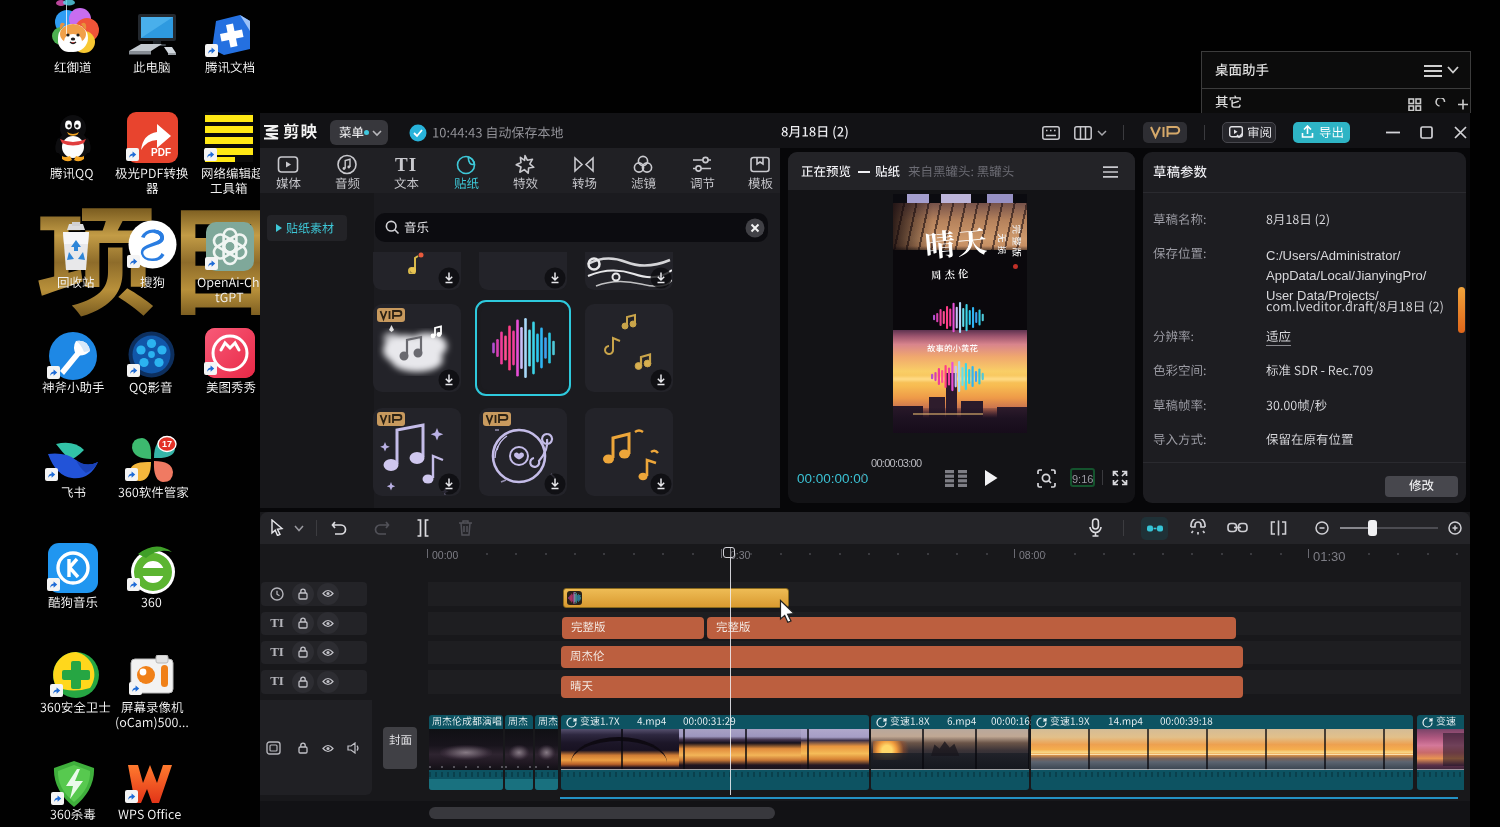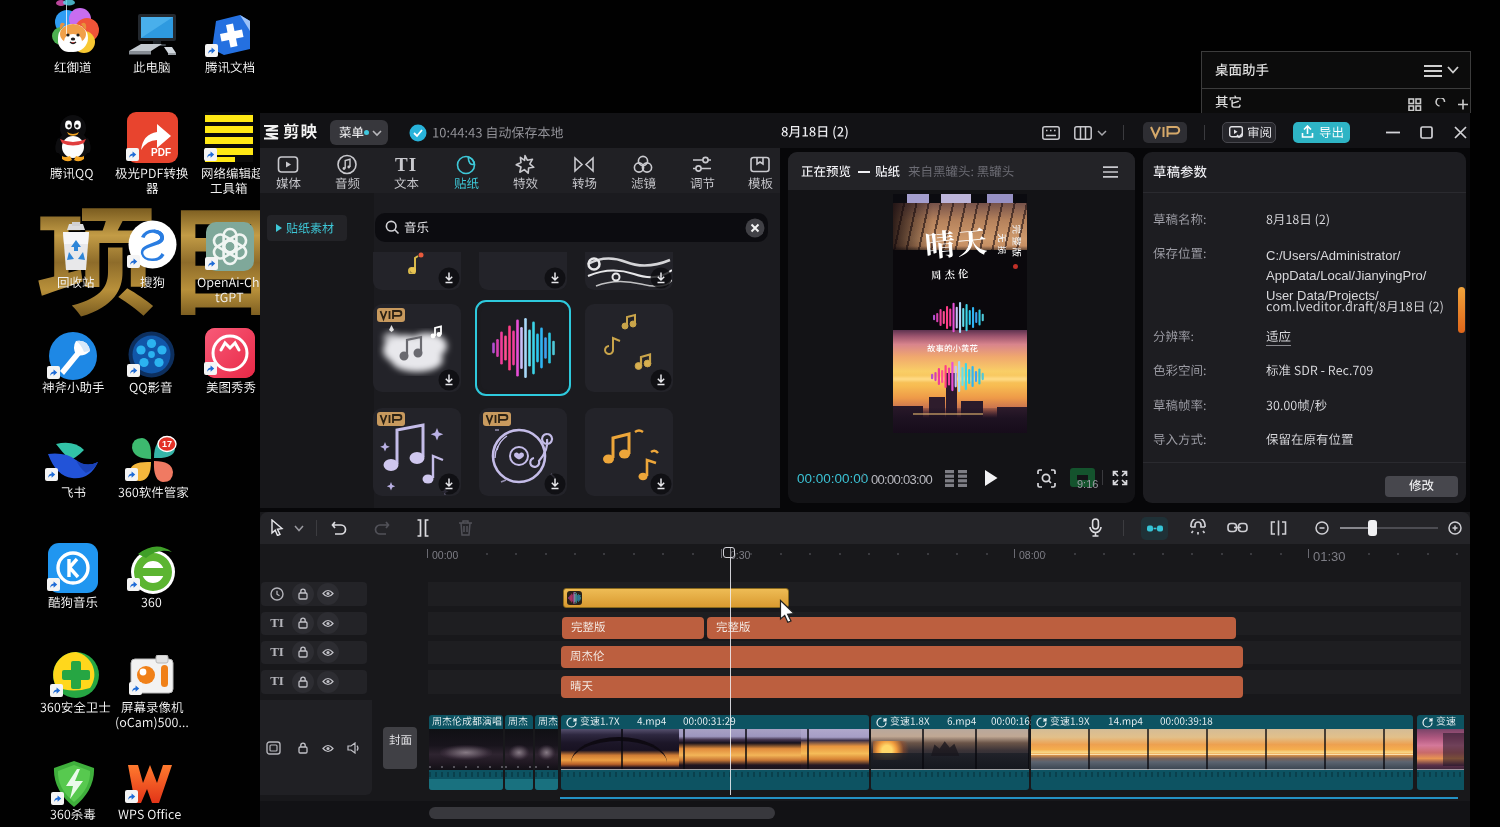--- a/index.html
+++ b/index.html
@@ -786,21 +786,21 @@
       <rect x="31.4" y="5.9" width="2.2" height="19.2" rx="1.1" fill="#62e0ee"></rect>
       <rect x="34.8" y="1.9" width="2.2" height="27.3" rx="1.1" fill="#3bd4e8"></rect>
       <rect x="38.1" y="8.1" width="2.2" height="14.9" rx="1.1" fill="#2ec8ee"></rect>
       <rect x="41.5" y="5.0" width="2.2" height="21.1" rx="1.1" fill="#2fb4f2"></rect>
       <rect x="44.9" y="9.9" width="2.2" height="11.2" rx="1.1" fill="#3f9ff0"></rect>
       <rect x="48.3" y="7.4" width="2.2" height="16.1" rx="1.1" fill="#2ac4e0"></rect>
       <rect x="51.6" y="11.8" width="2.2" height="7.4" rx="1.1" fill="#4fc8d8"></rect>
     </svg>
     <div style="position:absolute;left:797px;top:471px;color:#3bc2d4;font-size:13.5px;font-family:'Liberation Sans';white-space:nowrap">00:00:00:00</div>
     <div style="position:absolute;left:861px;top:471px;color:#55555c;font-size:12px">/</div>
-    <div style="position:absolute;left:871px;top:472px;color:#b9b9bf;font-size:13px;letter-spacing:-.7px;white-space:nowrap">00:00:03:00</div>
+    <div style="position:absolute;left:871px;top:457px;color:#b9b9bf;font-size:11px;letter-spacing:-.7px;white-space:nowrap">00:00:03:00</div>
     <svg class="abs" style="left:945px;top:470px" width="23" height="17" viewBox="0 0 23 17">
 <g fill="#7e7e85">
         <rect x="0" y="0" width="9" height="3.2"></rect>
         <rect x="0" y="4.6" width="9" height="3.2"></rect>
 <rect x="0" y="9.2" width="9" height="3.2"></rect>
         <rect x="0" y="13.8" width="9" height="3.2"></rect>
 <rect x="13" y="0" width="9" height="3.2"></rect>
         <rect x="13" y="4.6" width="9" height="3.2"></rect>
 <rect x="13" y="9.2" width="9" height="3.2"></rect>
         <rect x="13" y="13.8" width="9" height="3.2"></rect>
@@ -809,21 +809,21 @@
     <svg class="abs" style="left:984px;top:469px" width="14" height="18" viewBox="0 0 14 18">
       <path d="M1 1 L13.5 9 L1 17Z" fill="#f2f2f4"></path>
     </svg>
     <svg class="abs" style="left:1037px;top:469px" width="19" height="19" viewBox="0 0 19 19">
 <g stroke="#d8d8dc" stroke-width="1.7" fill="none">
 <path d="M1 5 V2.5 a1.5 1.5 0 0 1 1.5 -1.5 H5 M14 1 h2.5 a1.5 1.5 0 0 1 1.5 1.5 V5 M18 14 v2.5 a1.5 1.5 0 0 1 -1.5 1.5 H14 M5 18 H2.5 a1.5 1.5 0 0 1 -1.5 -1.5 V14"></path>
 <circle cx="9" cy="9" r="3.6"></circle>
         <path d="M11.6 11.6 L14 14"></path>
       </g>
     </svg>
-    <div class="abs" style="left:1070px;top:468px;width:25px;height:19px;border:7px solid #14532d;border-radius:3px;color:#9a9aa2;font-size:11px;text-align:center;line-height:18px">9:16</div>
+    <div class="abs" style="left:1070px;top:468px;width:25px;height:19px;border:2px solid #14532d;border-radius:3px;color:#9a9aa2;font-size:11px;text-align:center;line-height:18px">9:16</div>
     <div class="abs" style="left:1102px;top:470px;width:1px;height:15px;background:#3a3a3e"></div>
     <svg class="abs" style="left:1112px;top:470px" width="16" height="16" viewBox="0 0 16 16">
 <g stroke="#d8d8dc" stroke-width="1.7" fill="none">
 <path d="M10 1.5 h4.5 v4.5 M14.2 1.8 L10 6 M6 14.5 H1.5 V10 M1.8 14.2 L6 10 M1.5 6 V1.5 H6 M1.8 1.8 L6 6 M10 14.5 h4.5 V10 M14.2 14.2 L10 10"></path>
       </g>
     </svg>
     <div class="abs" style="left:1143px;top:152px;width:323px;height:351px;background:#1d1d21;border-radius:9px"></div>
     <svg style="position:absolute;left:1153.0px;top:165.0px;" width="54" height="15" viewBox="0 0 54 15">
       <path fill="#ececf0" d="M3.4 6.6H10V7.6H3.4ZM3.4 4.7H10V5.7H3.4ZM2.2 3.7V8.6H6V9.7H0.7V10.9H6V13H7.3V10.9H12.8V9.7H7.3V8.6H11.3V3.7ZM0.8 1.4V2.5H3.8V3.5H5V2.5H8.4V3.5H9.7V2.5H12.7V1.4H9.7V0.5H8.4V1.4H5V0.5H3.8V1.4Z M20.7 4.5H24.3V5.5H20.7ZM19.6 3.6V6.4H25.5V3.6ZM21.6 9.6H23.4V10.7H21.6ZM20.7 8.7V11.6H24.4V8.7ZM18.7 7V7.5C18.5 7.2 17.5 6.1 17.2 5.8V5.5H18.9V4.3H17.2V2.1C17.7 2 18.3 1.9 18.7 1.7L17.9 0.7C17 1.1 15.4 1.4 14.1 1.6C14.2 1.9 14.4 2.3 14.4 2.6C14.9 2.6 15.5 2.5 16 2.4V4.3H14.1V5.5H15.8C15.3 7 14.5 8.6 13.8 9.5C14 9.8 14.3 10.3 14.4 10.7C15 10 15.5 8.9 16 7.7V13H17.2V7.2C17.5 7.7 17.9 8.2 18 8.6L18.7 7.6V13H19.9V8.1H25.1V11.9C25.1 12 25.1 12 24.9 12C24.8 12 24.4 12 24 12C24.1 12.3 24.3 12.7 24.3 13C25 13 25.5 13 25.9 12.8C26.2 12.7 26.3 12.4 26.3 11.9V7ZM21.4 0.7C21.6 1.1 21.7 1.5 21.9 1.8H18.7V2.9H26.4V1.8H23.3C23.1 1.4 22.9 0.8 22.6 0.4Z M35.4 8.1C34.3 8.9 32 9.5 30.1 9.8C30.4 10.1 30.7 10.5 30.9 10.8C32.9 10.4 35.1 9.7 36.5 8.6ZM37.1 9.5C35.6 10.9 32.5 11.6 29.3 11.9C29.5 12.2 29.8 12.7 29.9 13C33.4 12.6 36.5 11.8 38.3 10ZM29.4 4C29.7 3.9 30.1 3.8 32.2 3.7C32 4.1 31.9 4.5 31.7 4.8H27.7V6H30.8C29.9 7 28.8 7.8 27.4 8.4C27.7 8.7 28.2 9.2 28.4 9.4C29.2 9 29.9 8.6 30.5 8C30.8 8.3 31 8.6 31.2 8.8C32.5 8.5 34.2 7.8 35.4 7.1L34.3 6.5C33.5 7 32 7.5 30.8 7.8C31.4 7.3 32 6.7 32.4 6H35.1C36.2 7.4 37.7 8.7 39.2 9.4C39.4 9.1 39.8 8.6 40.1 8.3C38.8 7.9 37.5 7 36.6 6H39.9V4.8H33.1C33.3 4.5 33.5 4.1 33.6 3.7L37.3 3.5C37.6 3.8 37.9 4.1 38.1 4.3L39.2 3.6C38.4 2.8 36.9 1.6 35.7 0.9L34.7 1.5C35.2 1.8 35.7 2.2 36.1 2.5L31.5 2.7C32.3 2.2 33.1 1.6 33.9 1L32.7 0.4C31.8 1.3 30.4 2.2 30 2.4C29.6 2.6 29.3 2.8 29 2.8C29.1 3.1 29.3 3.7 29.4 4Z M46.4 0.7C46.1 1.2 45.7 2 45.4 2.5L46.2 2.8C46.6 2.4 47 1.8 47.4 1.1ZM41.6 1.1C41.9 1.7 42.3 2.4 42.4 2.9L43.3 2.5C43.2 2 42.8 1.3 42.5 0.8ZM45.8 8.5C45.5 9.1 45.2 9.6 44.7 10.1C44.3 9.8 43.8 9.6 43.4 9.4L43.9 8.5ZM41.8 9.8C42.4 10.1 43.2 10.4 43.8 10.8C43 11.3 42 11.7 41 12C41.2 12.2 41.4 12.6 41.6 12.9C42.8 12.6 43.9 12.1 44.9 11.4C45.3 11.6 45.7 11.9 46 12.1L46.7 11.2C46.4 11 46.1 10.8 45.7 10.6C46.4 9.8 46.9 8.9 47.3 7.7L46.6 7.4L46.4 7.5H44.4L44.6 6.8L43.5 6.6C43.4 6.9 43.3 7.2 43.2 7.5H41.4V8.5H42.6C42.4 9 42.1 9.5 41.8 9.8ZM43.8 0.5V2.9H41.1V4H43.4C42.8 4.8 41.8 5.5 40.9 5.8C41.2 6.1 41.5 6.5 41.6 6.8C42.4 6.4 43.2 5.7 43.8 5V6.5H45V4.8C45.6 5.2 46.3 5.8 46.6 6.1L47.3 5.2C47 5 46 4.4 45.4 4H47.7V2.9H45V0.5ZM48.9 0.6C48.6 3 48 5.2 46.9 6.7C47.2 6.8 47.7 7.2 47.8 7.5C48.1 7 48.4 6.5 48.7 6C49 7.1 49.3 8.2 49.8 9.2C49 10.4 48 11.4 46.6 12C46.8 12.3 47.1 12.8 47.3 13.1C48.6 12.4 49.6 11.5 50.4 10.4C51 11.4 51.8 12.3 52.8 12.9C53 12.6 53.4 12.1 53.7 11.9C52.6 11.3 51.7 10.4 51.1 9.2C51.8 7.9 52.2 6.2 52.5 4.2H53.4V3.1H49.6C49.8 2.3 49.9 1.5 50.1 0.7ZM51.3 4.2C51.1 5.6 50.8 6.8 50.4 7.9C50 6.8 49.6 5.5 49.4 4.2Z"></path>
     </svg>

